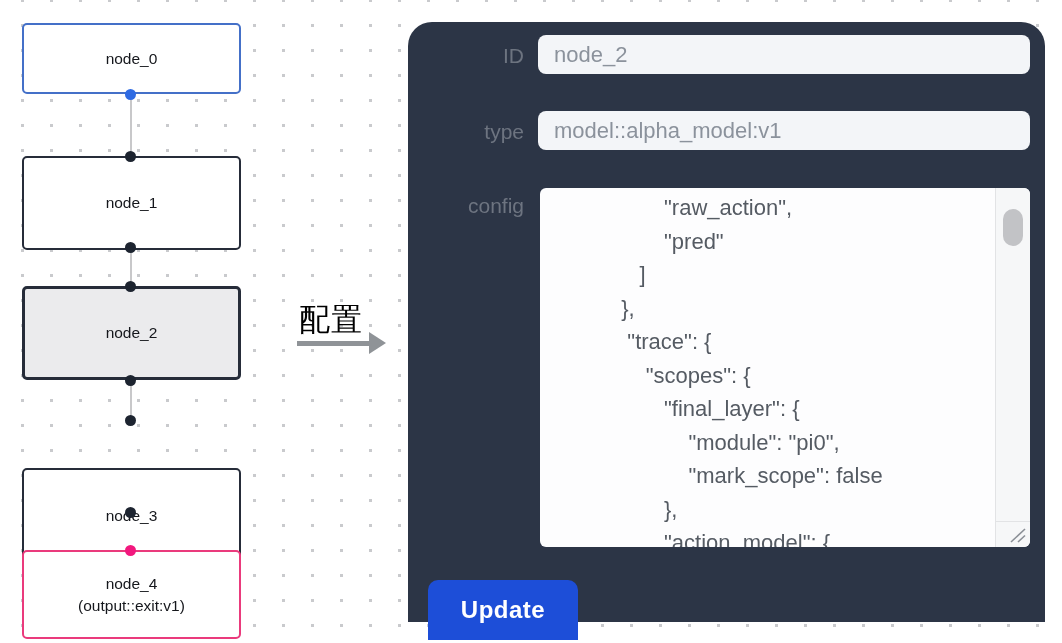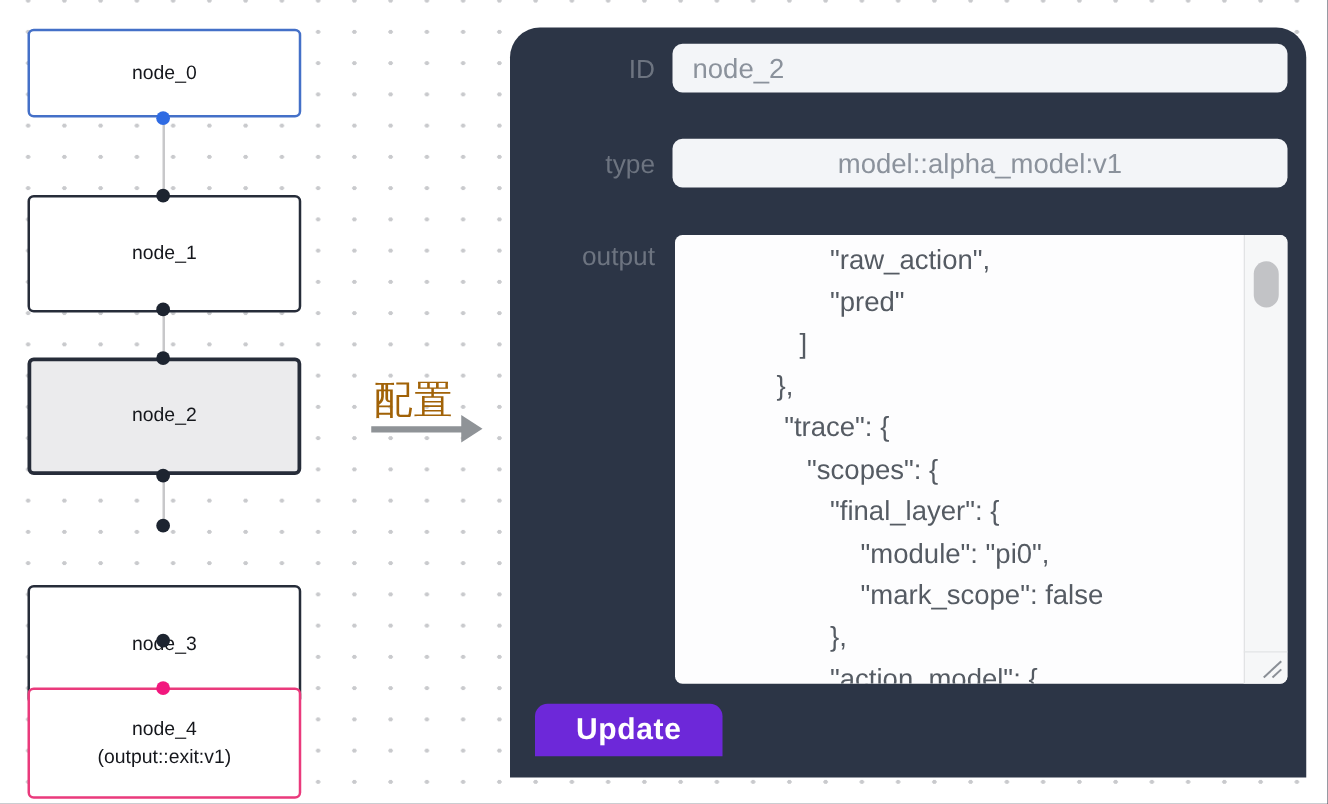--- a/index.html
+++ b/index.html
@@ -38,58 +38,58 @@
   .port { position: absolute; left: 125px; width: 11px; height: 11px; border-radius: 50%;
           background: #1d2430; z-index: 3; }
   #p0  { top: 89px;  background: #2f6be3; }
   #p1t { top: 151px; } #p1b { top: 242px; }
   #p2t { top: 281px; } #p2b { top: 375px; }
   #p3t { top: 415px; } #p3b { top: 507px; }
   #p4  { top: 545px; background: #f2187e; }
 
   
   .anno-label { position: absolute; left: 299px; top: 299px; font-size: 31px;
-                color: #a16207; letter-spacing: 1px; z-index: 2; }
+                color: #000000; letter-spacing: 1px; z-index: 2; }
   .arrow-line { position: absolute; left: 297px; top: 341px; width: 73px; height: 5px;
                 background: #8f9397; }
   .arrow-head { position: absolute; left: 369px; top: 332px; width: 0; height: 0;
                 border-left: 17px solid #8f9397;
                 border-top: 11.5px solid transparent; border-bottom: 11.5px solid transparent; }
 
   
   .panel { position: absolute; left: 408px; top: 22px; width: 637px; height: 600px;
            background: #2c3546; border-radius: 24px 24px 0 0; z-index: 4; }
   .lbl { position: absolute; left: 0; width: 102px; text-align: right;
          color: #6d7480; font-size: 21px; margin-left: 14px; }
   #lbl-id     { top: 22px; }
   #lbl-type   { top: 98px; text-align: right; }
   #lbl-config { top: 172px; }
 
   .field { position: absolute; left: 130px; width: 492px; height: 39px;
            background: #f3f5f8; border: none; border-radius: 8px;
            font-family: inherit; font-size: 22px; color: #8b929c; padding: 0 16px;
            outline: none; }
   #f-id   { top: 13px; }
-  #f-type { top: 89px; text-align: center; }
+  #f-type { top: 89px; }
 
   .cfgbox { position: absolute; left: 132px; top: 166px; width: 490px; height: 359px;
             background: #fdfdfe; border-radius: 6px; overflow: hidden; }
   .cfgtext { position: absolute; top: 0; left: 0; right: 36px; bottom: 0;
              padding: 3px 0 0 14px; font-family: inherit; font-size: 22px;
              line-height: 33.5px; color: #555b63; white-space: pre; overflow: hidden; }
   .sb-track { position: absolute; right: 0; top: 0; width: 35px; bottom: 26px;
               background: #f6f7f8; border-left: 1px solid #e2e3e5; }
   .sb-thumb { position: absolute; left: 7px; top: 21px; width: 20px; height: 37px;
               background: #c2c3c6; border-radius: 10px; }
   .sb-corner { position: absolute; right: 0; bottom: 0; width: 35px; height: 26px;
                background: #f6f7f8; border-left: 1px solid #e2e3e5; border-top: 1px solid #e2e3e5; }
   .sb-corner svg { position: absolute; right: 3px; bottom: 4px; }
 
-  .update-btn { position: absolute; left: 20px; top: 541px; width: 150px; height: 42px;
-                background: #6d28d9; border: none; border-radius: 10px 10px 0 0;
+  .update-btn { position: absolute; left: 20px; top: 558px; width: 150px; height: 60px;
+                background: #1d4ed8; border: none; border-radius: 10px 10px 0 0;
                 color: #ffffff; font-family: inherit; font-size: 24px; font-weight: 700;
                 letter-spacing: 0.5px; cursor: pointer; }
 </style>
 </head>
 <body>
 
 <div>
 
   <div class="edge" id="e0"></div>
   <div class="edge" id="e1"></div>
@@ -127,21 +127,21 @@
   <div class="arrow-head"></div>
 </div>
 
 <div class="panel">
   <div class="lbl" id="lbl-id">ID</div>
   <input class="field" id="f-id" type="text" value="node_2" style="">
 
   <div class="lbl" id="lbl-type">type</div>
   <input class="field" id="f-type" type="text" value="model::alpha_model:v1" style="">
 
-  <div class="lbl" id="lbl-config">output</div>
+  <div class="lbl" id="lbl-config">config</div>
   <div class="cfgbox">
     <pre class="cfgtext">                  "raw_action",
                   "pred"
               ]
            },
             "trace": {
                "scopes": {
                   "final_layer": {
                       "module": "pi0",
                       "mark_scope": false

